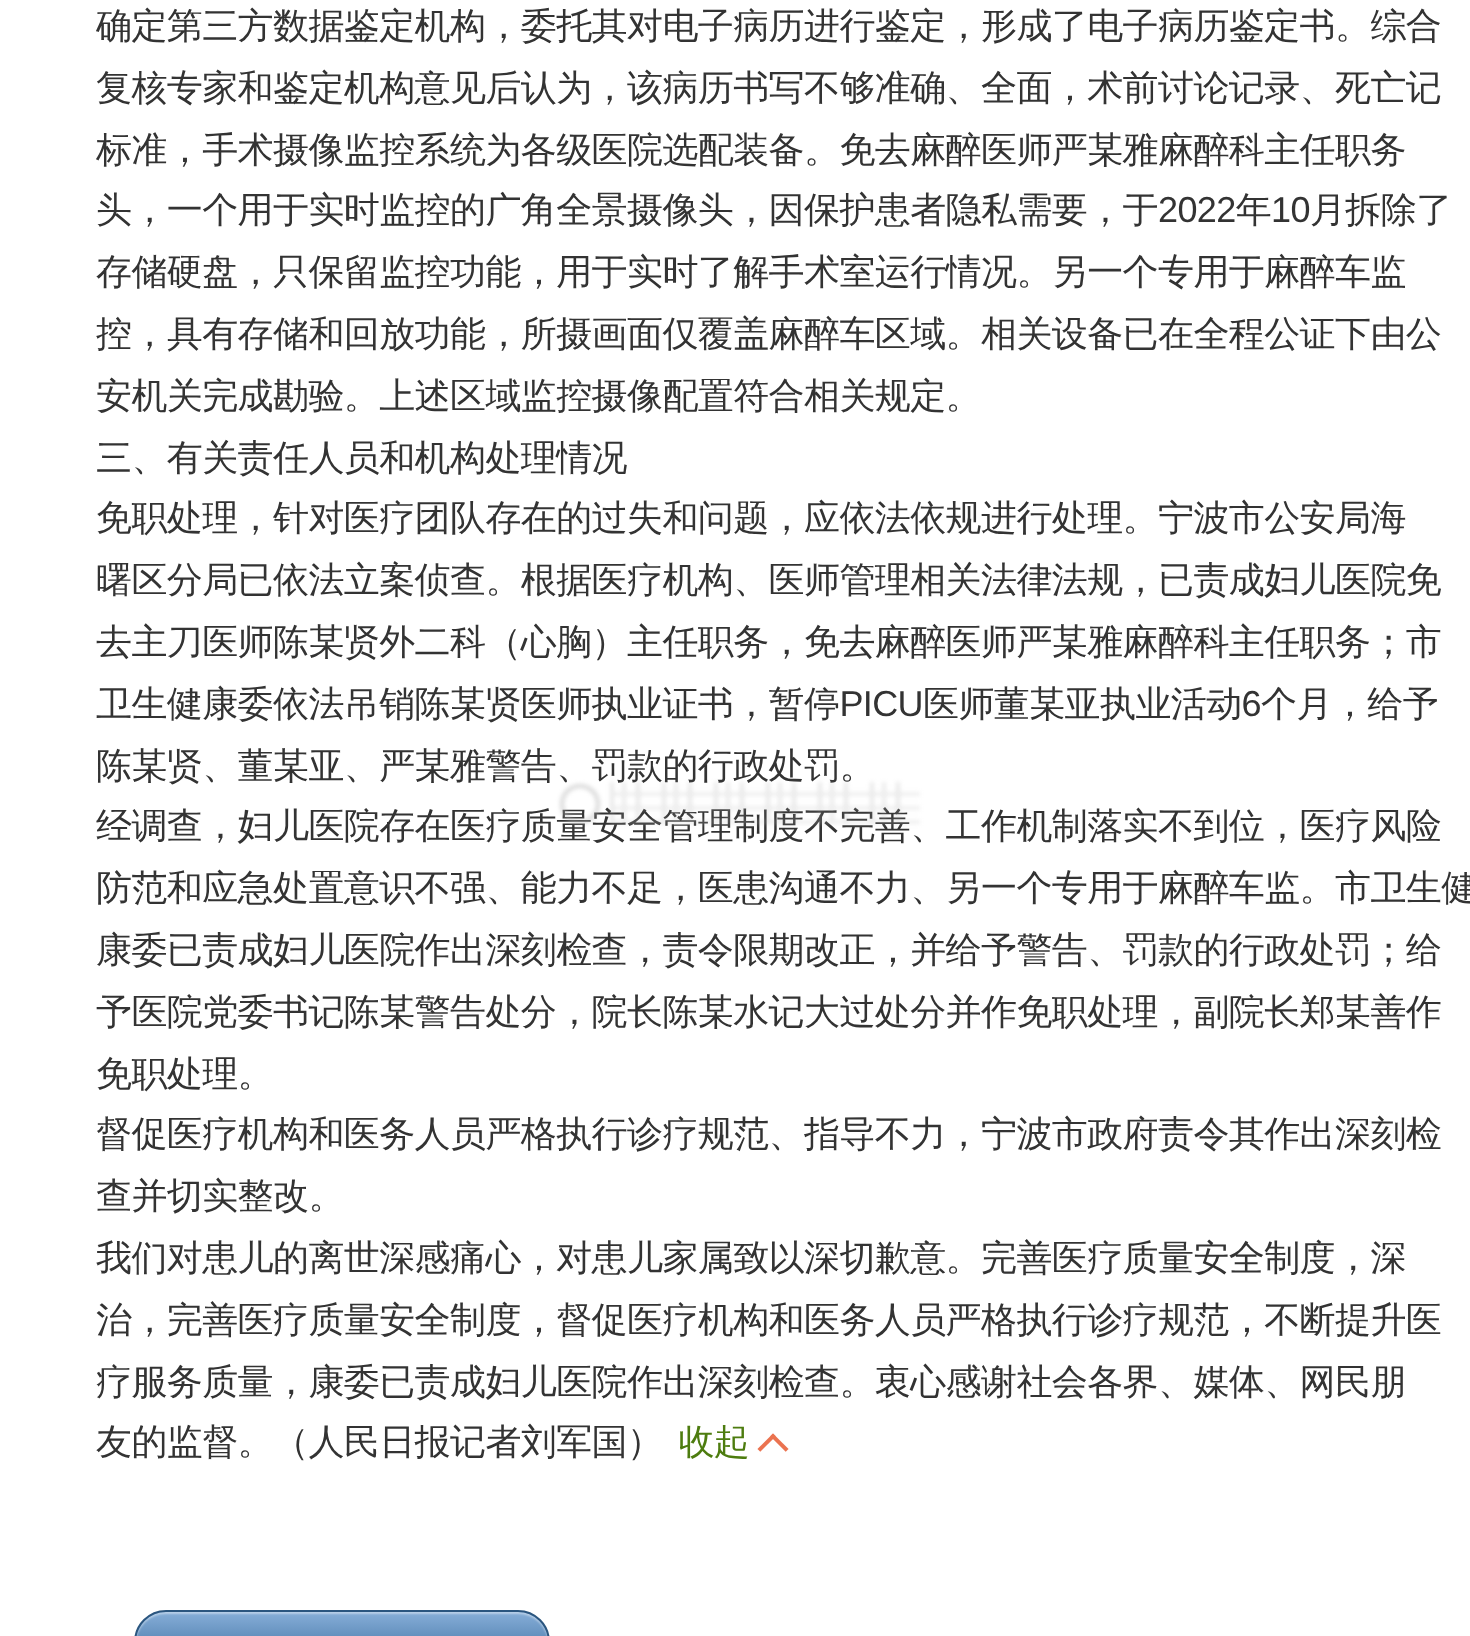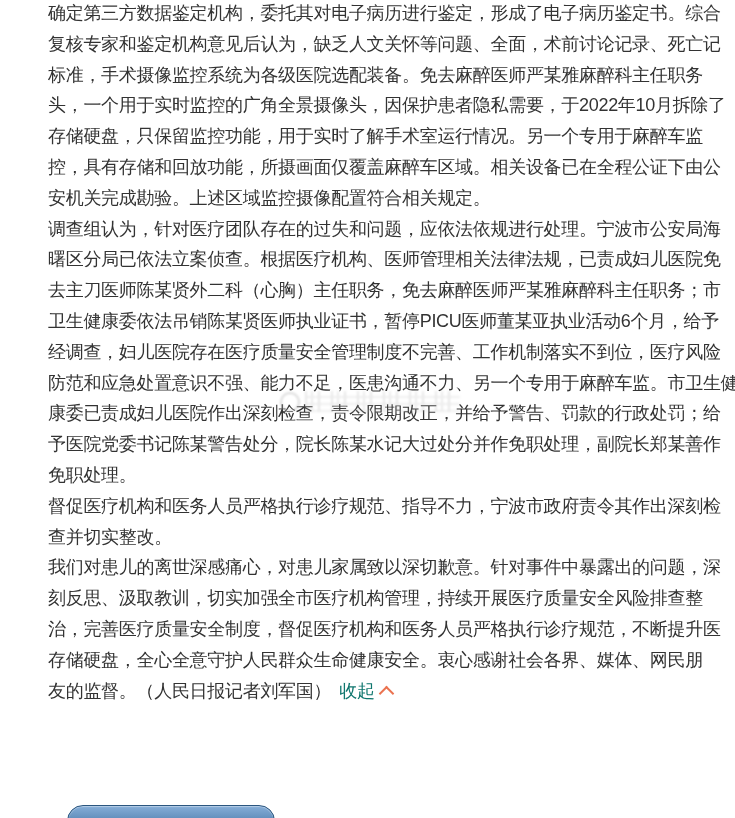--- a/index.html
+++ b/index.html
@@ -14,21 +14,21 @@
     position: absolute;
     left: 48px; top: -2px;
     width: 684px;
     color: #333333;
     font-size: 18px;
     line-height: 30.8px;
     letter-spacing: -0.3px;
   }
   .line { height: 30.8px; white-space: nowrap; }
   .collapse {
-    color: #0f766e;
+    color: #4d7c0f;
     text-decoration: none;
     margin-left: 8px;
     cursor: pointer;
     display: inline-flex;
     align-items: center;
   }
   .chev {
     display: inline-block;
     width: 9px; height: 9px;
     border-top: 2.2px solid #eb7350;
@@ -70,41 +70,42 @@
     background: linear-gradient(180deg, #86aed8 0%, #5583b2 40%, #35618f 100%);
     box-shadow: inset 0 1px 1px rgba(255,255,255,0.4);
     cursor: pointer;
   }
 </style>
 </head>
 <body>
 
 <div id="article">
     <div class="line"><span>确定第三方数据鉴定机构，委托其对电子病历进行鉴定，形成了电子病历鉴定书。综合</span></div>
-    <div class="line"><span>复核专家和鉴定机构意见后认为，缺乏人文关怀等问题、全面，术前讨论记录、死亡记</span></div>
+    <div class="line"><span>复核专家和鉴定机构意见后认为，该病历书写不够准确、全面，术前讨论记录、死亡记</span></div>
     <div class="line"><span>标准，手术摄像监控系统为各级医院选配装备。免去麻醉医师严某雅麻醉科主任职务</span></div>
     <div class="line"><span>头，一个用于实时监控的广角全景摄像头，因保护患者隐私需要，于2022年10月拆除了</span></div>
     <div class="line"><span>存储硬盘，只保留监控功能，用于实时了解手术室运行情况。另一个专用于麻醉车监</span></div>
     <div class="line"><span>控，具有存储和回放功能，所摄画面仅覆盖麻醉车区域。相关设备已在全程公证下由公</span></div>
     <div class="line"><span>安机关完成勘验。上述区域监控摄像配置符合相关规定。</span></div>
-    <div class="line"><span>调查组认为，针对医疗团队存在的过失和问题，应依法依规进行处理。宁波市公安局海</span></div>
+    <div class="line"><span>三、有关责任人员和机构处理情况</span></div>
+    <div class="line"><span>免职处理，针对医疗团队存在的过失和问题，应依法依规进行处理。宁波市公安局海</span></div>
     <div class="line"><span>曙区分局已依法立案侦查。根据医疗机构、医师管理相关法律法规，已责成妇儿医院免</span></div>
     <div class="line"><span>去主刀医师陈某贤外二科（心胸）主任职务，免去麻醉医师严某雅麻醉科主任职务；市</span></div>
     <div class="line"><span>卫生健康委依法吊销陈某贤医师执业证书，暂停PICU医师董某亚执业活动6个月，给予</span></div>
+    <div class="line"><span>陈某贤、董某亚、严某雅警告、罚款的行政处罚。</span></div>
     <div class="line"><span>经调查，妇儿医院存在医疗质量安全管理制度不完善、工作机制落实不到位，医疗风险</span></div>
     <div class="line"><span>防范和应急处置意识不强、能力不足，医患沟通不力、另一个专用于麻醉车监。市卫生健</span></div>
     <div class="line"><span>康委已责成妇儿医院作出深刻检查，责令限期改正，并给予警告、罚款的行政处罚；给</span></div>
     <div class="line"><span>予医院党委书记陈某警告处分，院长陈某水记大过处分并作免职处理，副院长郑某善作</span></div>
     <div class="line"><span>免职处理。</span></div>
     <div class="line"><span>督促医疗机构和医务人员严格执行诊疗规范、指导不力，宁波市政府责令其作出深刻检</span></div>
     <div class="line"><span>查并切实整改。</span></div>
-    <div class="line"><span>我们对患儿的离世深感痛心，对患儿家属致以深切歉意。针对事件中暴露出的问题，深</span></div>
-    <div class="line"><span>刻反思、汲取教训，切实加强全市医疗机构管理，持续开展医疗质量安全风险排查整</span></div>
+    <div class="line"><span>我们对患儿的离世深感痛心，对患儿家属致以深切歉意。完善医疗质量安全制度，深</span></div>
     <div class="line"><span>治，完善医疗质量安全制度，督促医疗机构和医务人员严格执行诊疗规范，不断提升医</span></div>
-    <div class="line"><span>存储硬盘，全心全意守护人民群众生命健康安全。衷心感谢社会各界、媒体、网民朋</span></div>
+    <div class="line"><span>疗服务质量，康委已责成妇儿医院作出深刻检查。衷心感谢社会各界、媒体、网民朋</span></div>
     <div class="line"><span>友的监督。（人民日报记者刘军国）</span><a class="collapse" id="collapseLink">
   <span>收起</span>
   <i class="chev"></i>
 </a></div>
   </div>
 
 <div class="watermark">
   <i class="wm-ring"></i>
   <i class="wm-text"></i>
 </div>

